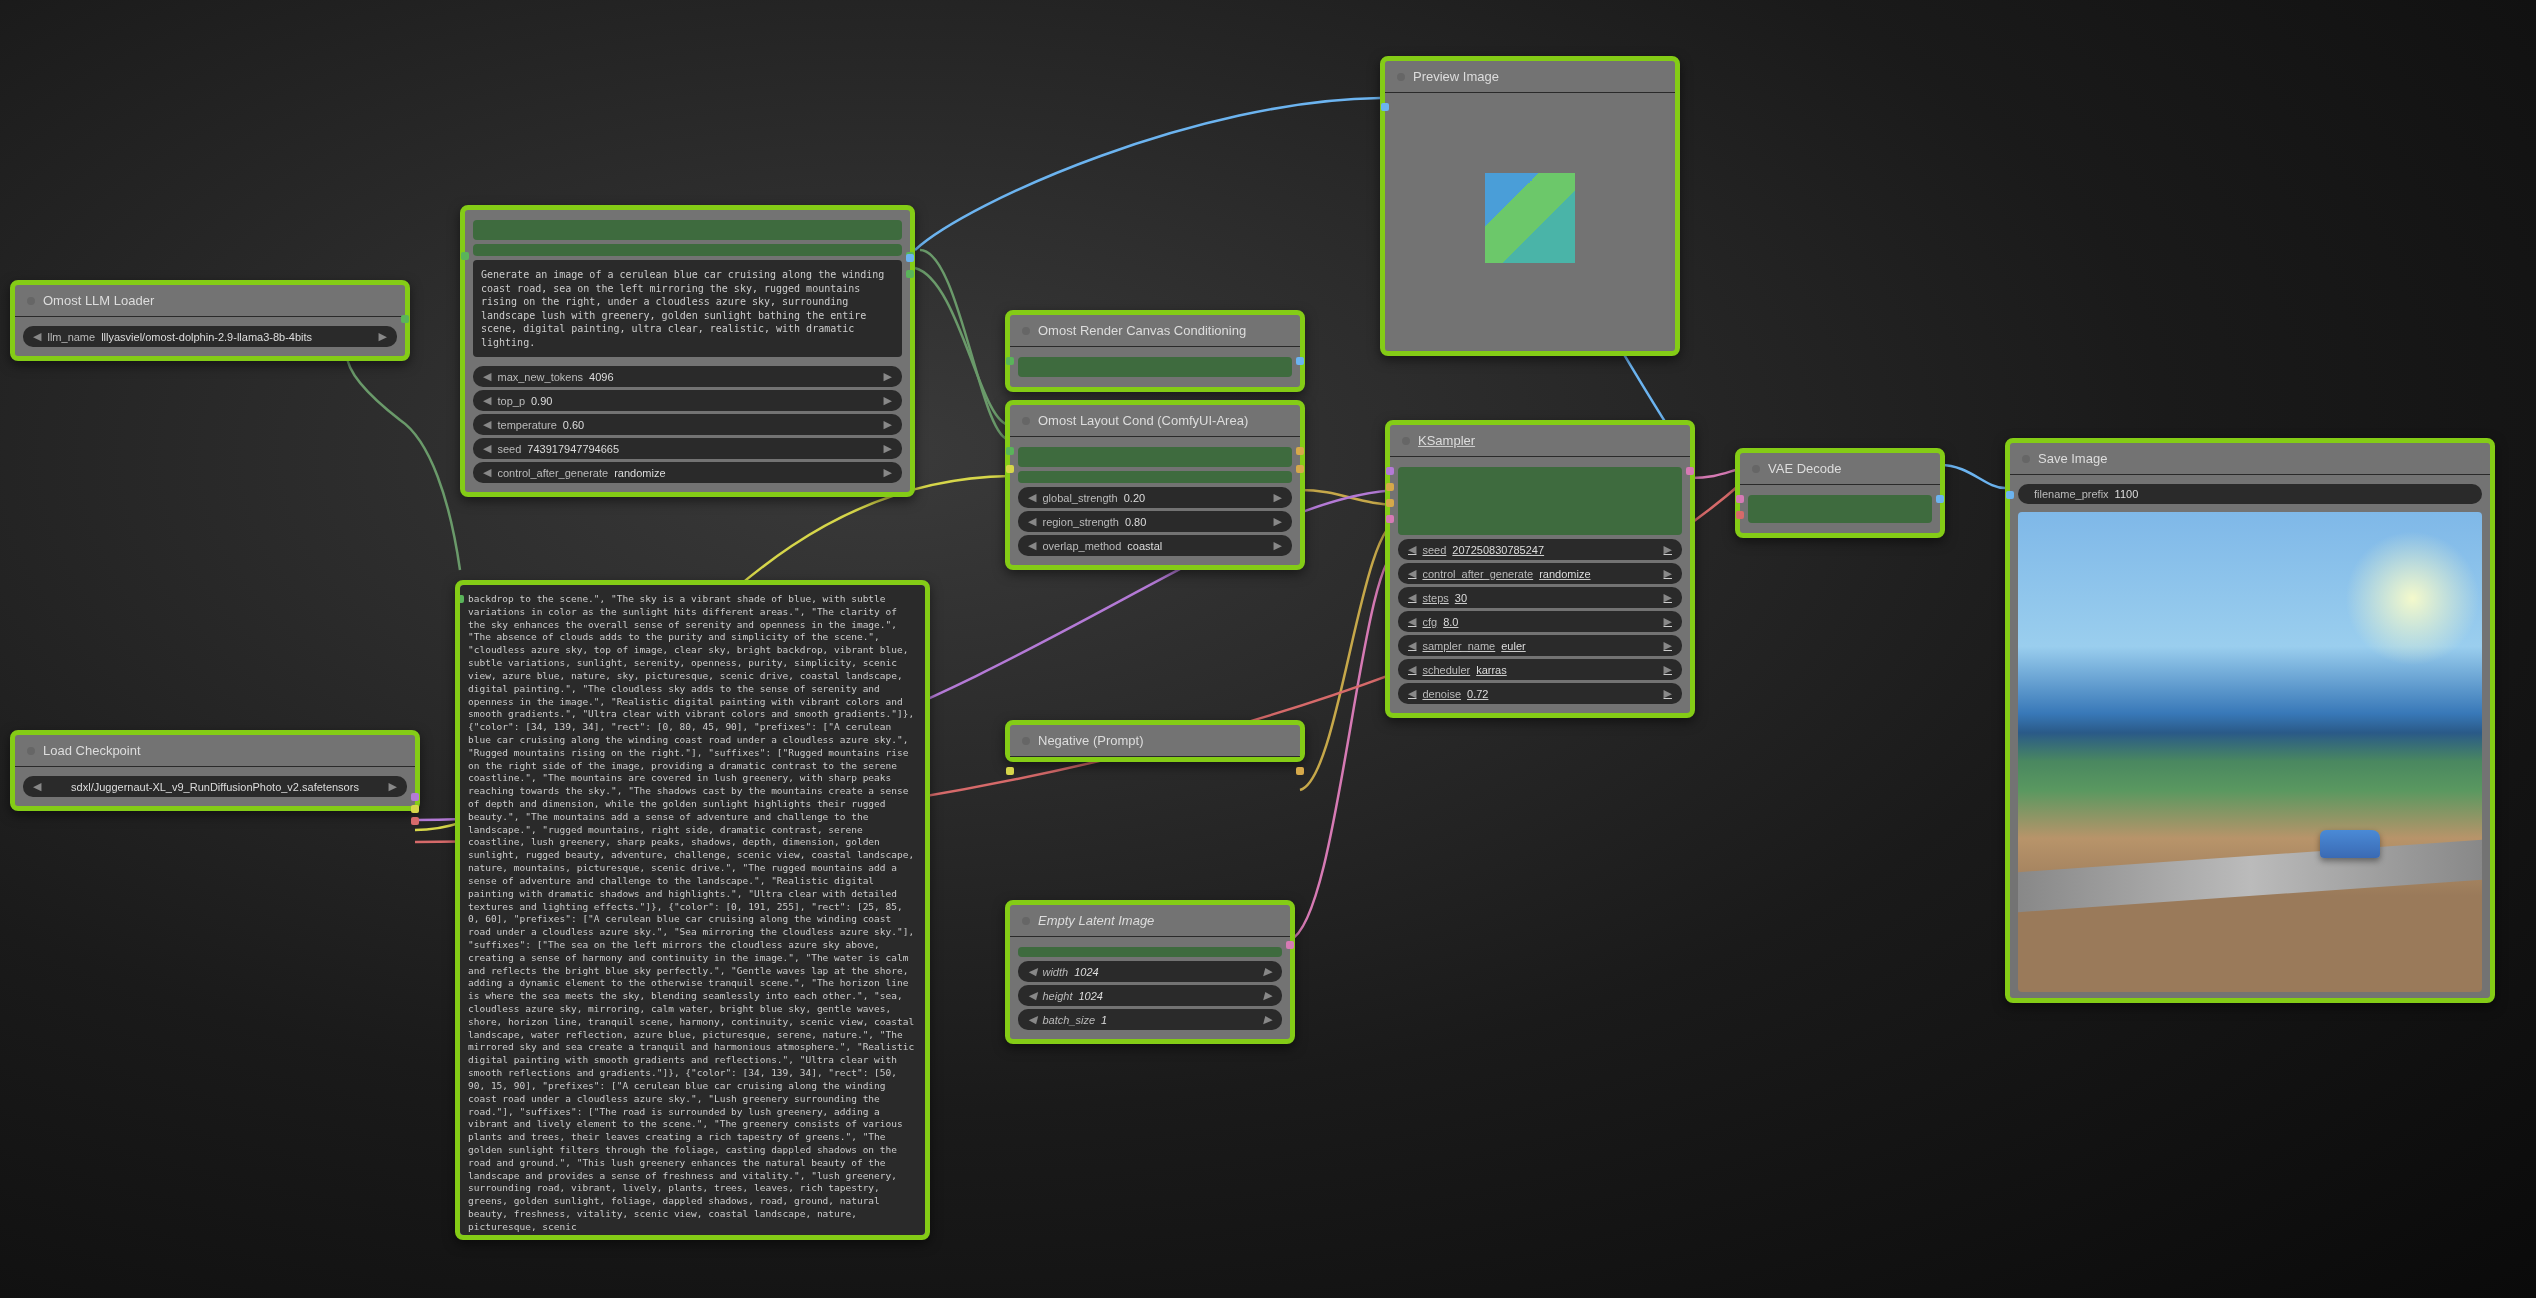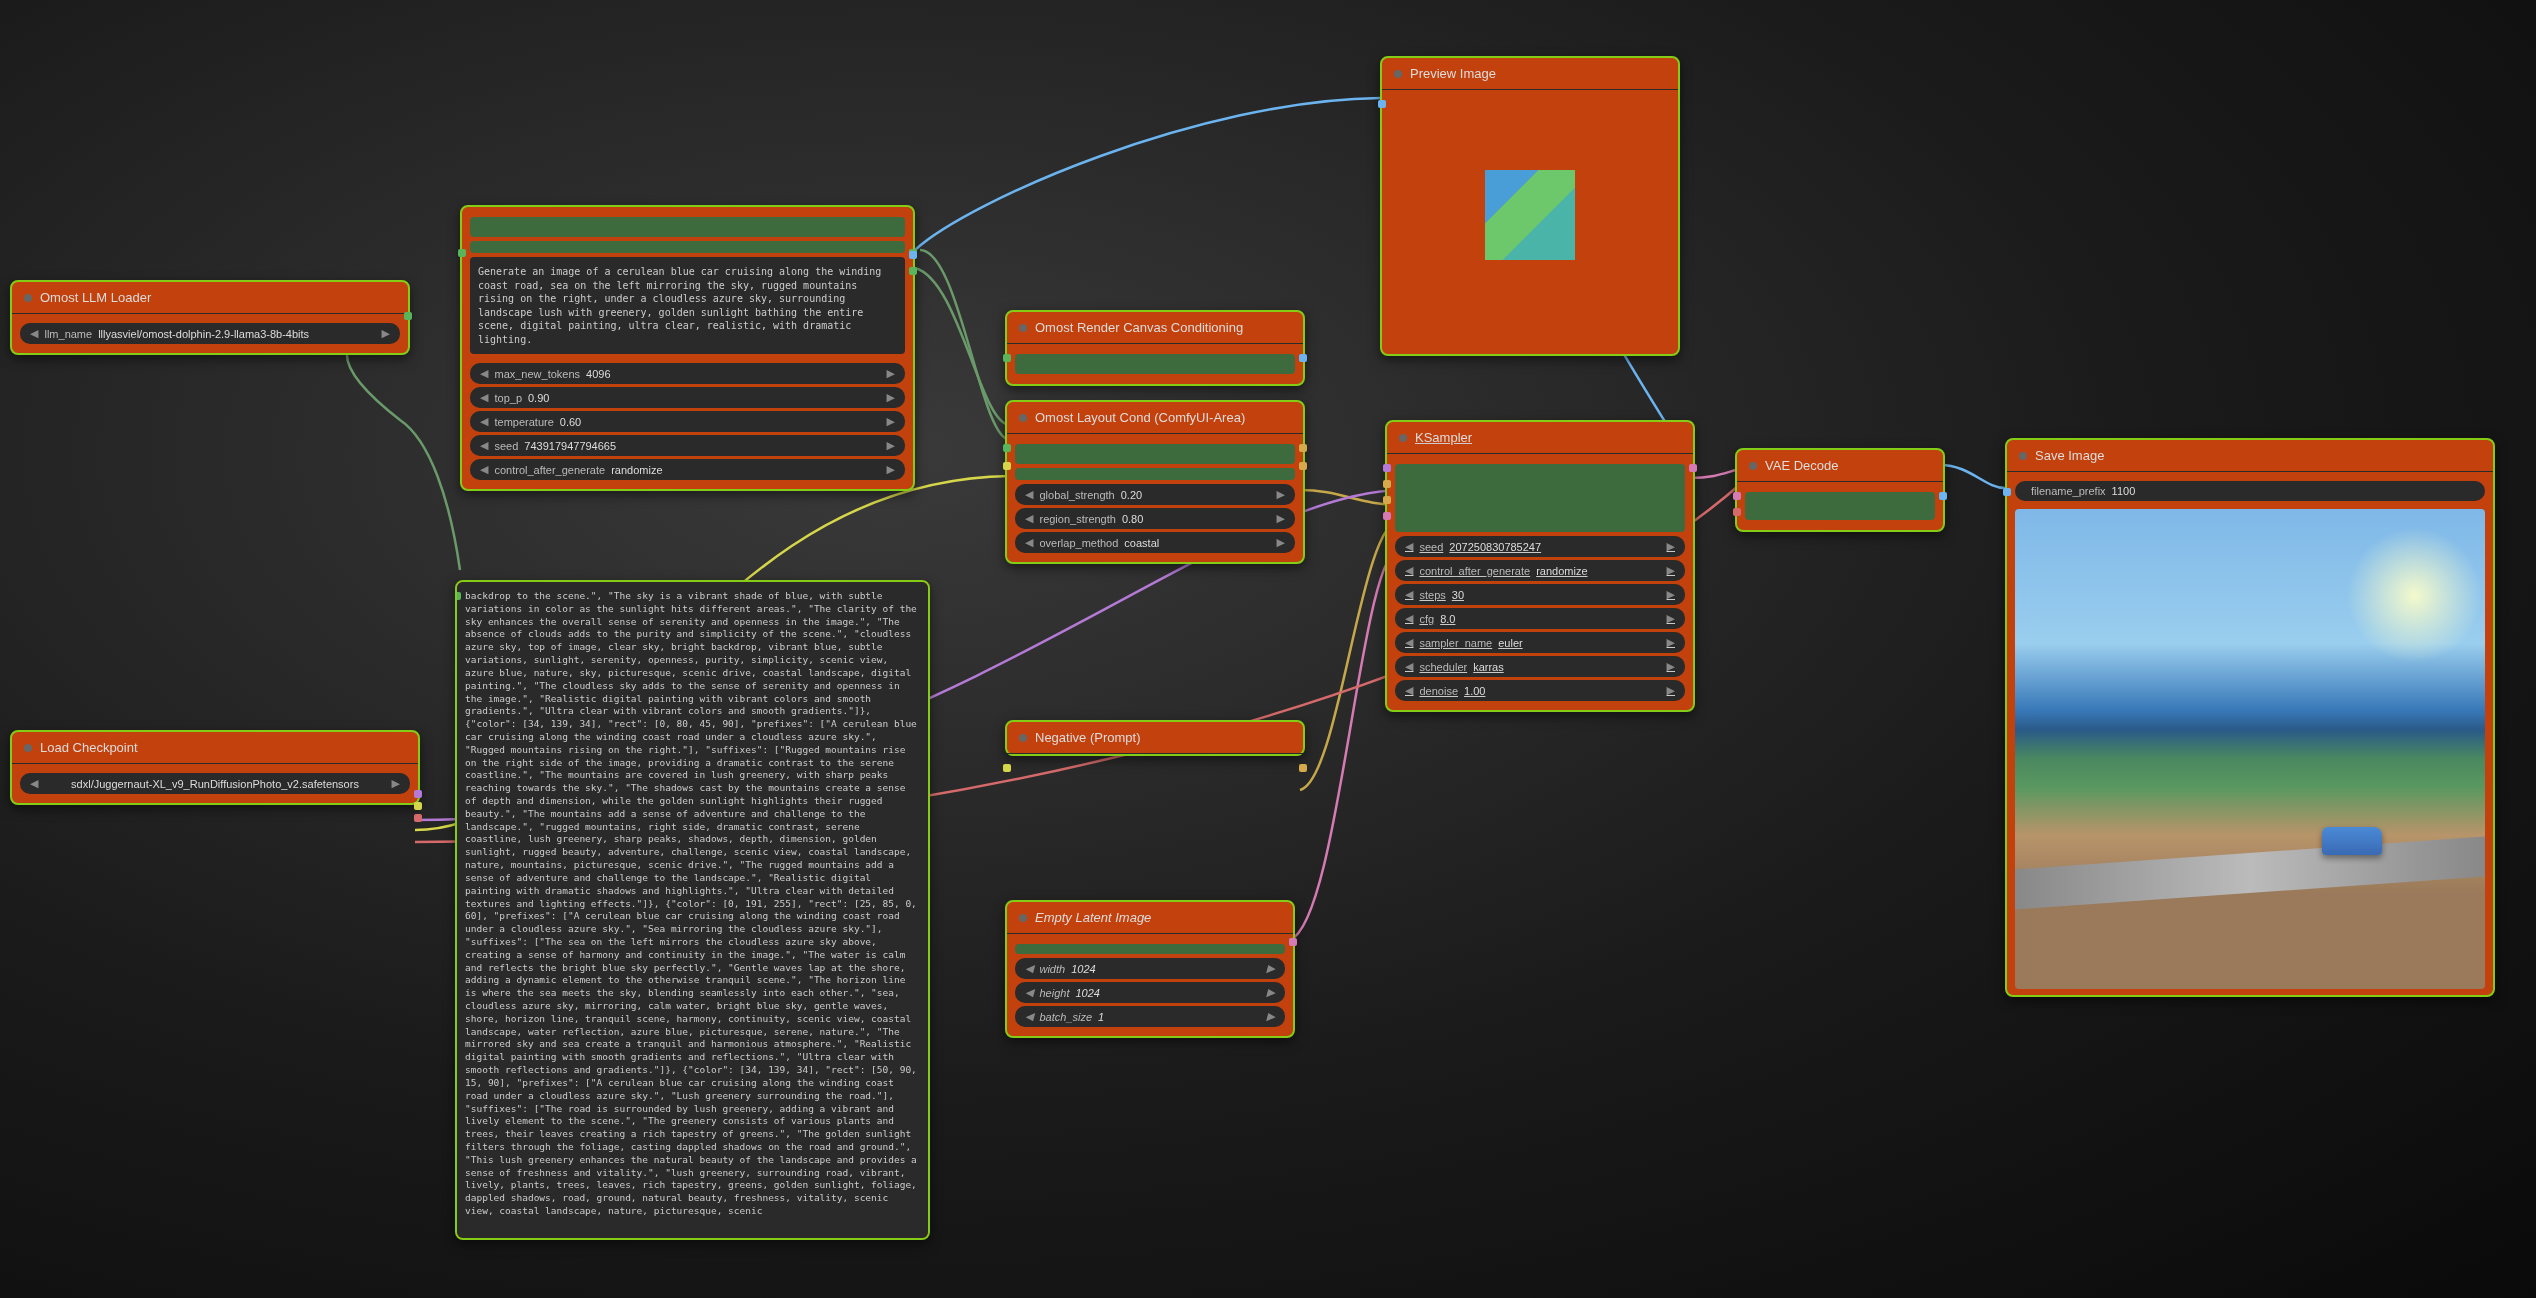--- a/index.html
+++ b/index.html
@@ -8,22 +8,22 @@
   background: radial-gradient(ellipse at 35% 35%, #3a3a3a 0%, #1a1a1a 55%, #0a0a0a 100%);
   width: 2536px;
   height: 1298px;
   position: relative;
   overflow: hidden;
   color: #ccc;
   font-size: 12px;
 }
 .node {
   position: absolute;
-  background: #c2410c;
-  border: 2px solid #84cc16;
+  background: #737373;
+  border: 5px solid #84cc16;
   border-radius: 8px;
   box-shadow: 0 4px 12px rgba(0,0,0,0.5);
 }
 .node-header {
   padding: 8px 12px;
   font-size: 13px;
   color: #ddd;
   border-bottom: 1px solid #2a2a2a;
   display: flex;
   align-items: center;
@@ -333,21 +333,21 @@
       </div>
     <div class="param-row">
         <span class="arrow">◀</span>
         <span class="param-label">scheduler</span>
         <span class="param-value">karras</span>
         <span class="arrow">▶</span>
       </div>
     <div class="param-row">
         <span class="arrow">◀</span>
         <span class="param-label">denoise</span>
-        <span class="param-value">1.00</span>
+        <span class="param-value">0.72</span>
         <span class="arrow">▶</span>
       </div>
   </div>
   <div class="port left purple" style="top:42px;"></div>
   <div class="port left orange" style="top:58px;"></div>
   <div class="port left orange" style="top:74px;"></div>
   <div class="port left pink" style="top:90px;"></div>
   <div class="port right pink" style="top:42px;"></div>
 </div>
 

